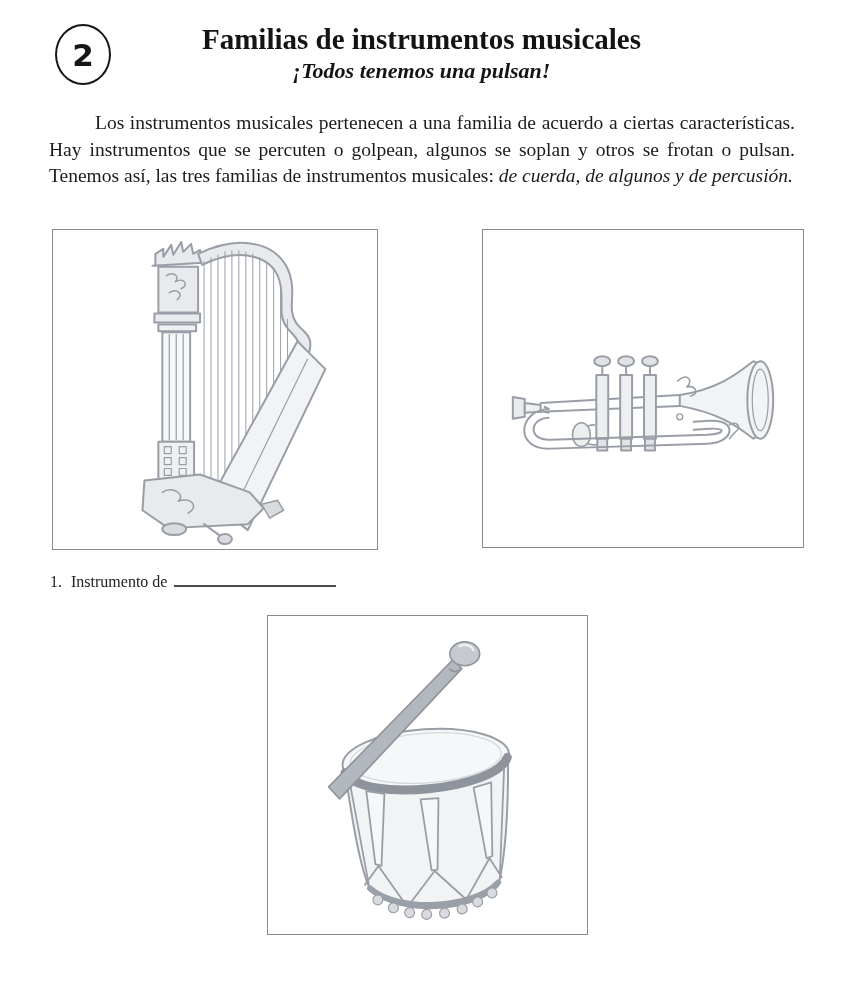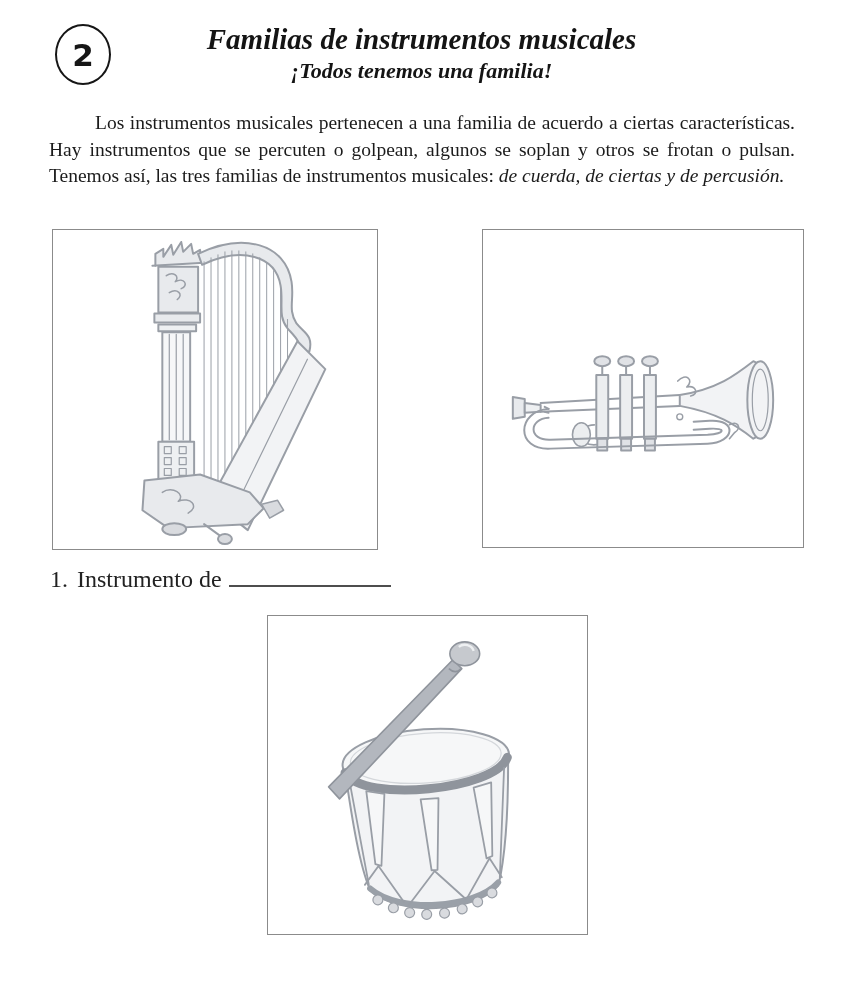--- a/index.html
+++ b/index.html
@@ -21,21 +21,21 @@
     display: flex; align-items: center; justify-content: center;
     font-family: "DejaVu Sans", sans-serif;
     font-weight: bold;
     font-size: 31px;
     color: #161616;
   }
   .header { position: absolute; left: 0; top: 22px; width: 843px; text-align: center; }
   .title {
     margin: 0;
     font-family: "Liberation Serif", serif;
-    font-style: italic; font-weight: bold;
+    font-weight: bold;
     font-size: 29px; line-height: 34px;
     color: #141414;
   }
   .subtitle {
     margin: 2px 0 0 0;
     font-family: "Liberation Serif", serif;
     font-style: italic; font-weight: bold;
     font-size: 22px; line-height: 26px;
     color: #141414;
   }
@@ -54,21 +54,21 @@
     border: 1px solid #8b8b8b;
     background: #ffffff;
     box-sizing: border-box;
   }
   .box-harp    { left: 52px;  top: 229px; width: 326px; height: 321px; }
   .box-trumpet { left: 482px; top: 229px; width: 322px; height: 319px; }
   .box-drum    { left: 267px; top: 615px; width: 321px; height: 320px; }
   .img-box svg { display: block; width: 100%; height: 100%; }
   .caption {
     position: absolute;
-    font-size: 24px;
+    font-size: 16px;
     color: #222222;
     white-space: nowrap;
   }
   .cap-1 { left: 50px;  top: 565px; }
   .cap-2 { left: 486px; top: 565px; }
   .cap-3 { left: 282px; top: 941px; }
   .caption .num { margin-right: 9px; }
   .caption .blank {
     display: inline-block;
     width: 162px;
@@ -83,24 +83,24 @@
 <body>
 
 <div class="page">
 
   <div class="badge">
     <span>2</span>
   </div>
 
   <div class="header">
     <h1 class="title">Familias de instrumentos musicales</h1>
-    <h2 class="subtitle">¡Todos tenemos una familia!</h2>
-  </div>
-
-  <p class="intro"><span>Los instrumentos musicales pertenecen a una familia de acuerdo a ciertas características. Hay instrumentos que se percuten o golpean, algunos se soplan y otros se frotan o pulsan. Tenemos así, las tres familias de instrumentos musicales: </span><em>de cuerda, de ciertas y de percusión.</em></p>
+    <h2 class="subtitle">¡Todos tenemos una pulsan!</h2>
+  </div>
+
+  <p class="intro"><span>Los instrumentos musicales pertenecen a una familia de acuerdo a ciertas características. Hay instrumentos que se percuten o golpean, algunos se soplan y otros se frotan o pulsan. Tenemos así, las tres familias de instrumentos musicales: </span><em>de cuerda, de algunos y de percusión.</em></p>
 
   <div class="img-box box-harp">
     <svg viewBox="0 0 326 321" xmlns="http://www.w3.org/2000/svg">
       <g stroke="#999ea6" stroke-width="2" fill="none" stroke-linecap="round" stroke-linejoin="round">
 
         <path d="M103,36 L103,24 L111,19 L111,27 L119,15 L121,25 L129,12 L131,22 L139,14 L141,24 L148,20 L149,33" fill="#e8eaed"></path>
         <path d="M100,36 L152,33"></path>
 
         <rect x="106" y="37" width="40" height="46" fill="#e8eaed"></rect>
         <path d="M114,46 C121,41 128,47 123,52 C132,47 137,56 129,59" stroke-width="1.5"></path>

